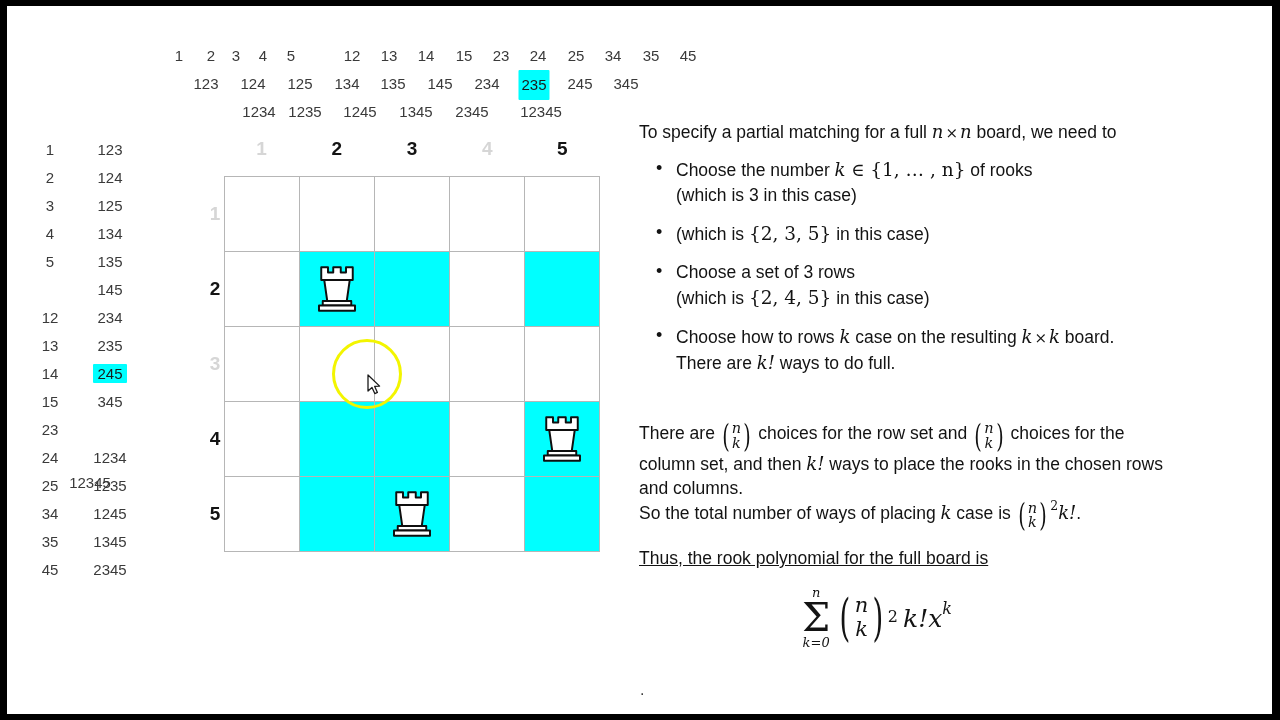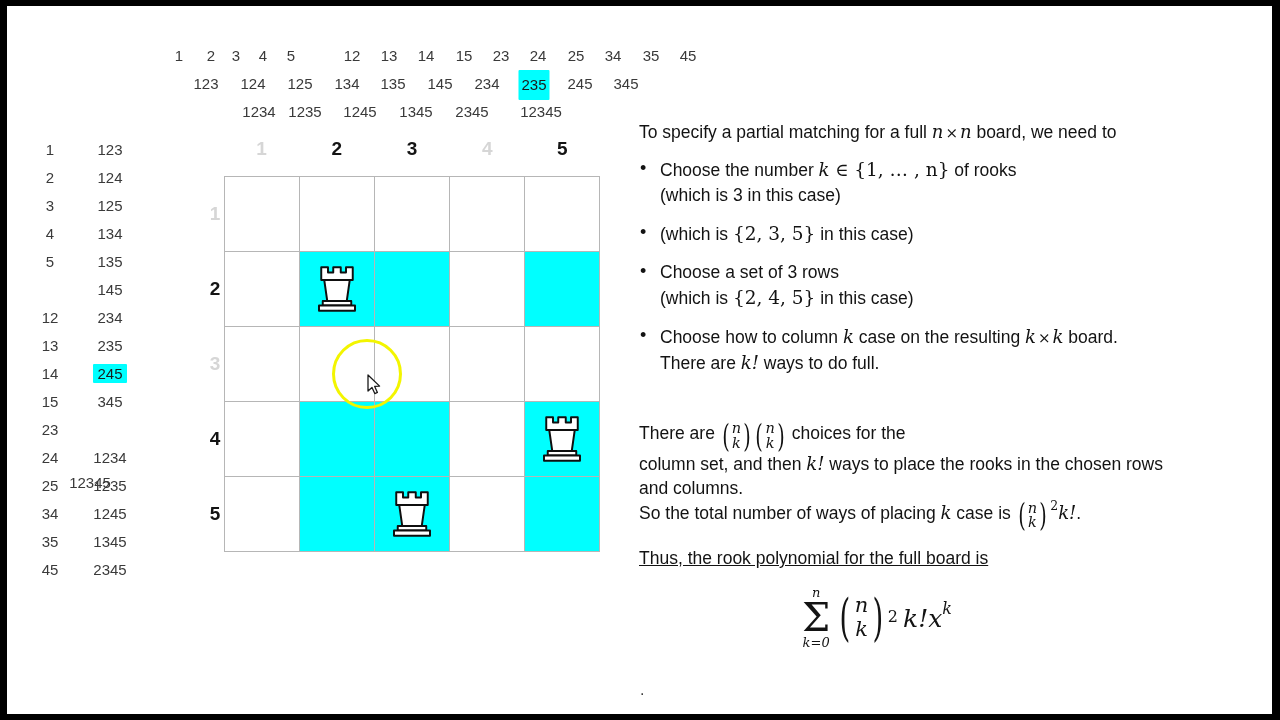--- a/index.html
+++ b/index.html
@@ -197,21 +197,21 @@
     top: 95px;
     width: 625px;
     color: #131313;
     font-size: 17.5px;
     line-height: 1.42;
   }
   .para { margin: 0 0 0 0; }
   #intro-line { position: absolute; left: 7px; top: 18px; width: 610px; }
   #bullets {
     position: absolute;
-    left: 4px;
+    left: 20px;
     top: 56px;
     width: 600px;
     margin: 0;
     padding: 0;
     list-style: none;
   }
   #bullets li {
     position: relative;
     padding-left: 24px;
     margin-bottom: 13px;
@@ -527,34 +527,34 @@
       <li>
         <span class="sub"><span>(which is </span><span class="mset">{2, 3, 5}</span><span> in this case)</span></span>
       </li>
 
       <li>
         <span>Choose a set of 3 rows</span>
         <span class="sub"><span>(which is </span><span class="mset">{2, 4, 5}</span><span> in this case)</span></span>
       </li>
 
       <li>
-        <span>Choose how to column </span><span class="mi">k</span><span> case on the resulting </span><span class="mi">k</span><span class="times">×</span><span class="mi">k</span><span> board.</span>
+        <span>Choose how to rows </span><span class="mi">k</span><span> case on the resulting </span><span class="mi">k</span><span class="times">×</span><span class="mi">k</span><span> board.</span>
         <span class="sub"><span>There are </span><span class="mi">k!</span><span> ways to do full.</span></span>
       </li>
     </ul>
 
     <div class="para" id="body-p1">
       <span>There are </span><span class="binom">
           <span class="par">(</span>
           <span class="stack">
             <span>n</span>
             <span>k</span>
           </span>
           <span class="par">)</span>
-        </span><span class="binom">
+        </span><span> choices for the row set and </span><span class="binom">
           <span class="par">(</span>
           <span class="stack">
             <span>n</span>
             <span>k</span>
           </span>
           <span class="par">)</span>
         </span><span> choices for the</span><br>
       <span>column set, and then </span><span class="mi">k!</span><span> ways to place the rooks in the chosen rows</span><br>
       <span>and columns.</span>
     </div>

